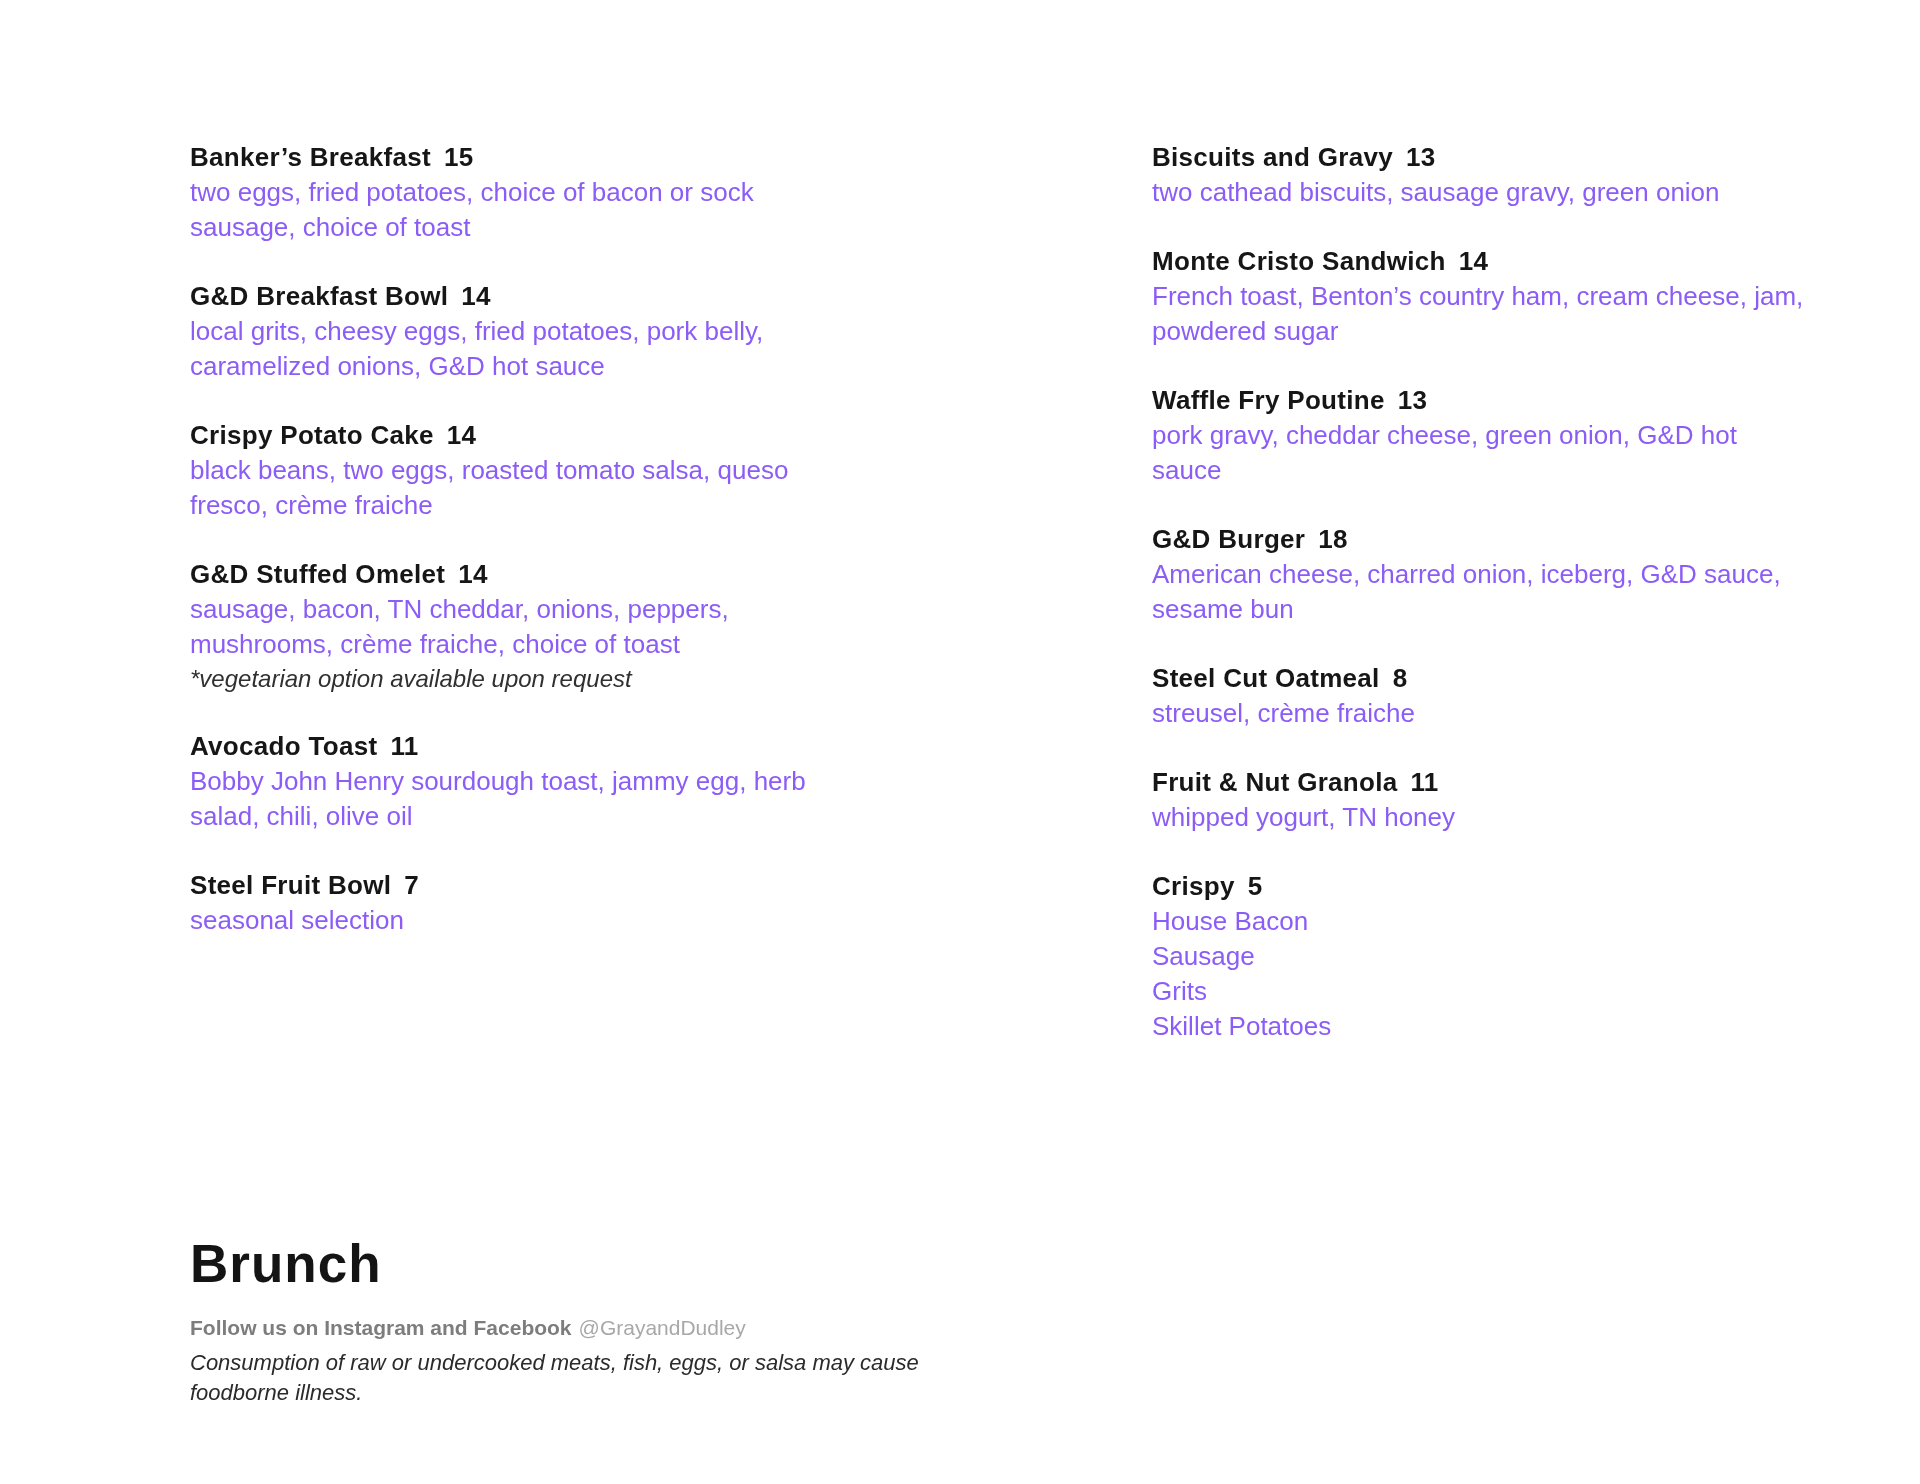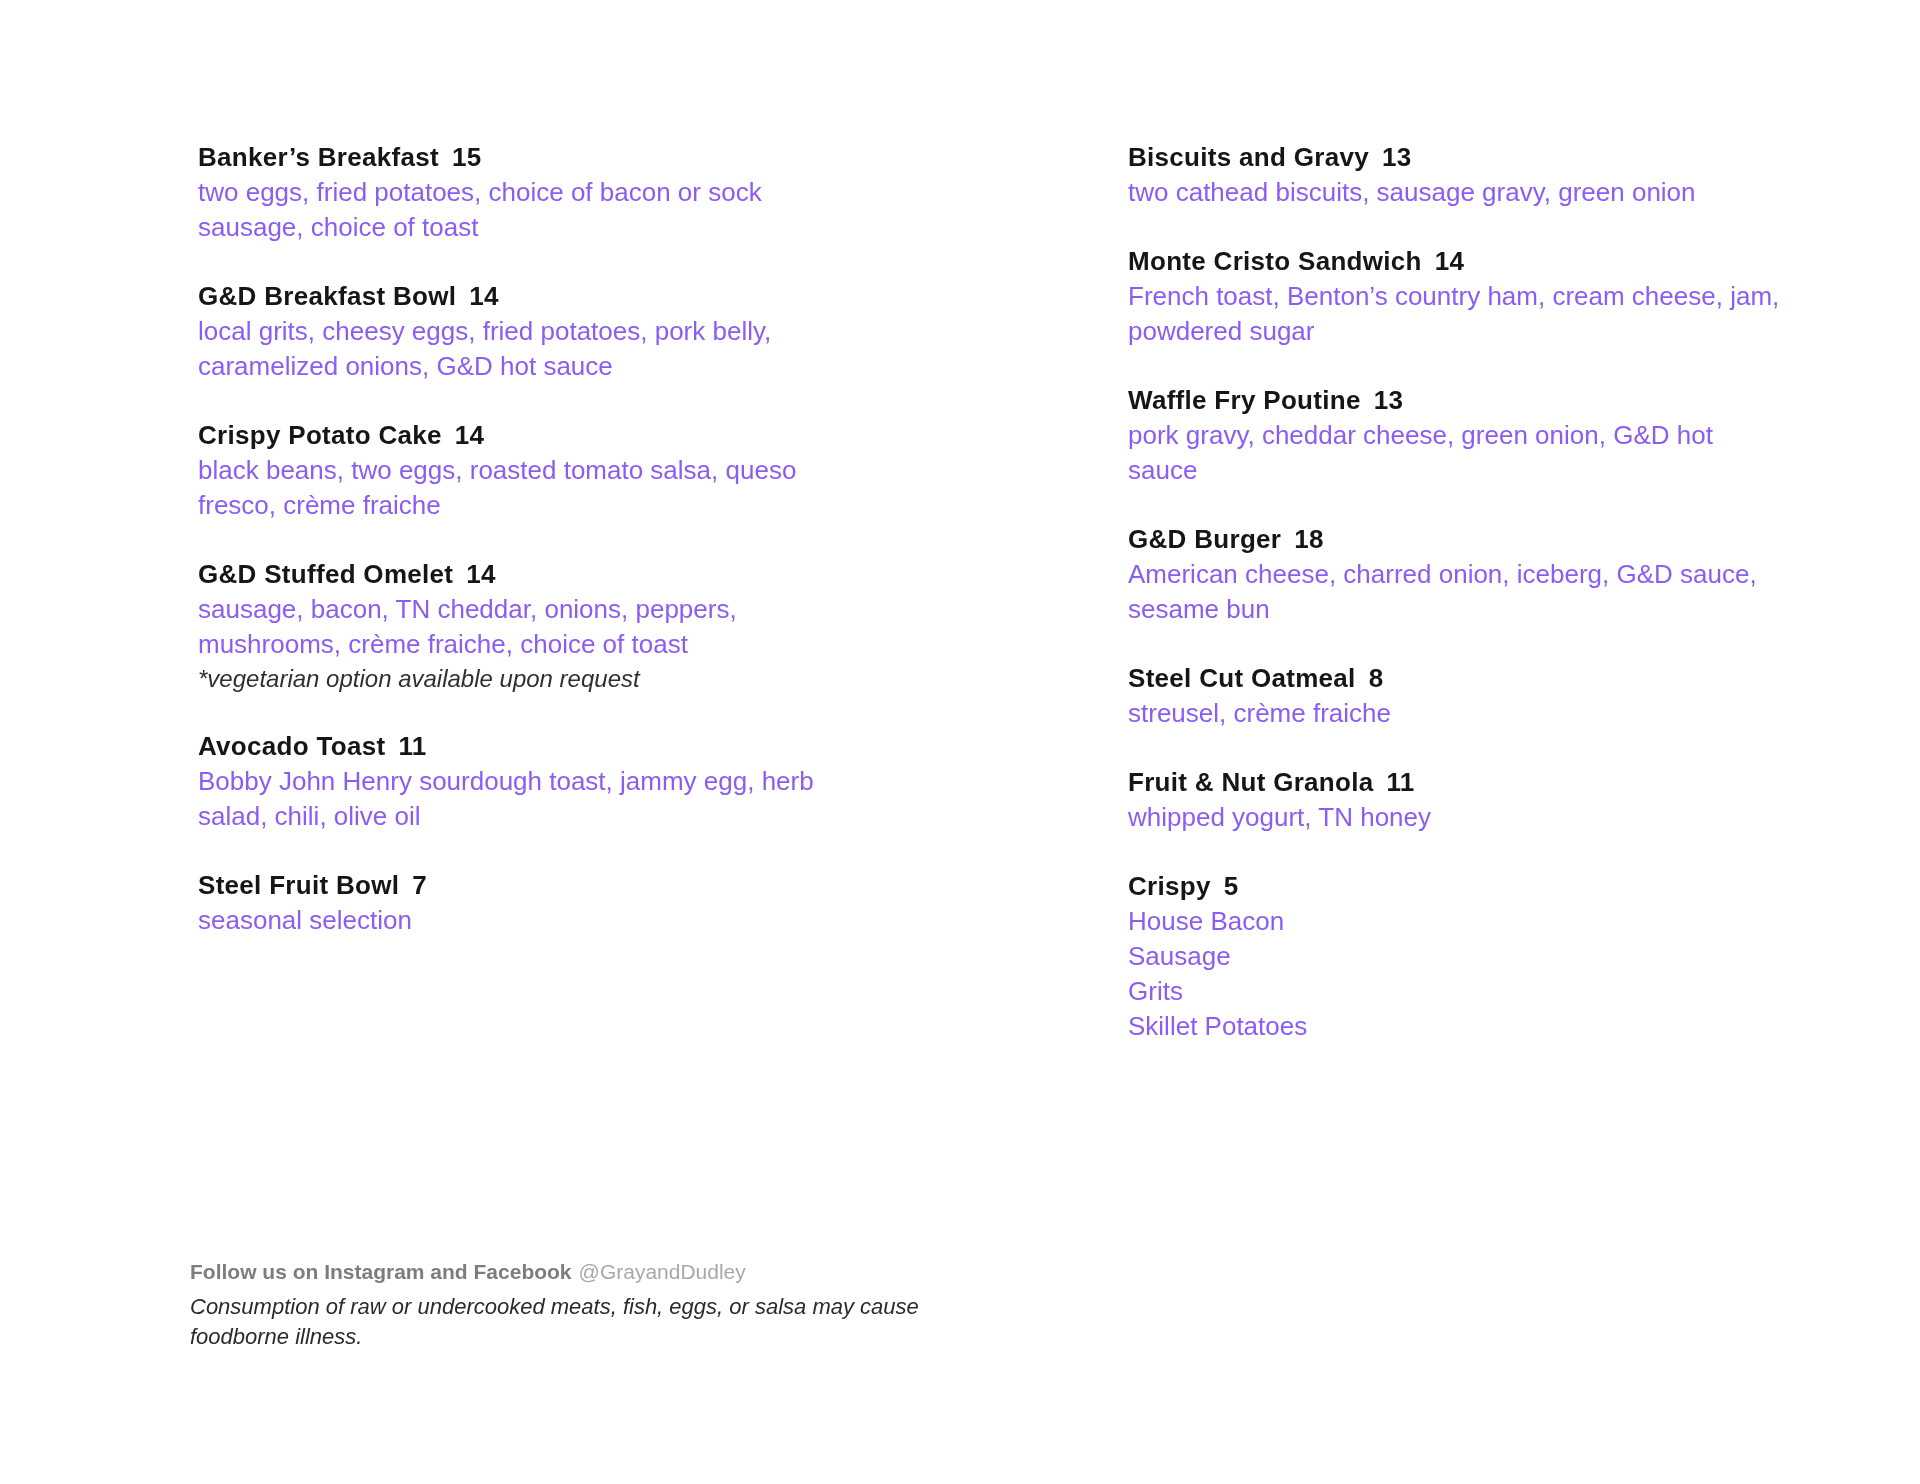--- a/index.html
+++ b/index.html
@@ -10,23 +10,24 @@
   }
   body {
     width: 1920px;
     height: 1484px;
     position: relative;
     font-family: "Liberation Sans", sans-serif;
     overflow: hidden;
   }
   .columns {
     position: absolute;
-    left: 198px;
+    left: 190px;
     top: 140px;
     display: flex;
+    gap: 32px;
   }
   .col-left  { width: 930px; }
   .col-right { width: 740px; }
   .item { margin-bottom: 34px; }
   .item-head {
     font-size: 26px;
     font-weight: bold;
     line-height: 35px;
     color: #161616;
     letter-spacing: 0.3px;
@@ -188,18 +189,19 @@
       <div class="item-desc">House Bacon
 Sausage
 Grits
 Skillet Potatoes</div>
     </div>
 
   </div>
 </div>
 
 <div class="footer">
+  <h1 class="brunch-title">Brunch</h1>
   <p class="follow-line">
     <span class="follow-bold">Follow us on Instagram and Facebook</span><span class="follow-handle">@GrayandDudley</span>
   </p>
   <p class="disclaimer">Consumption of raw or undercooked meats, fish, eggs, or salsa may cause
 foodborne illness.</p>
 </div>
 
 </body></html>

